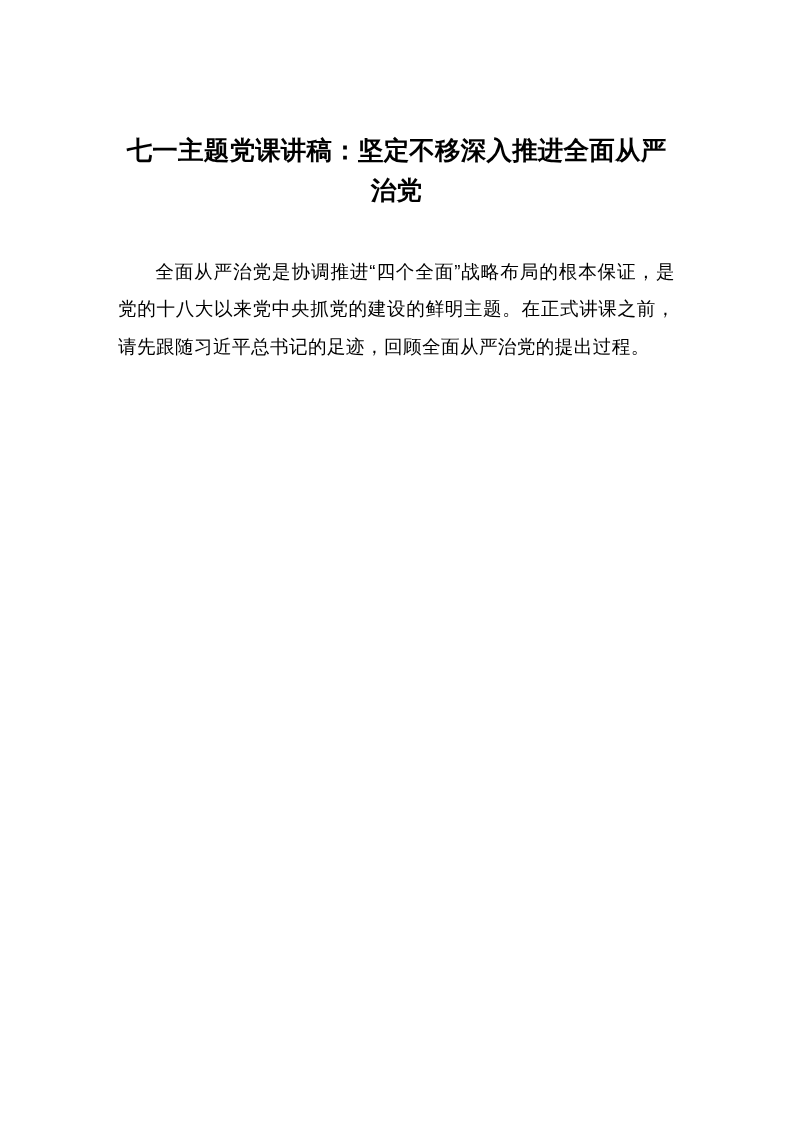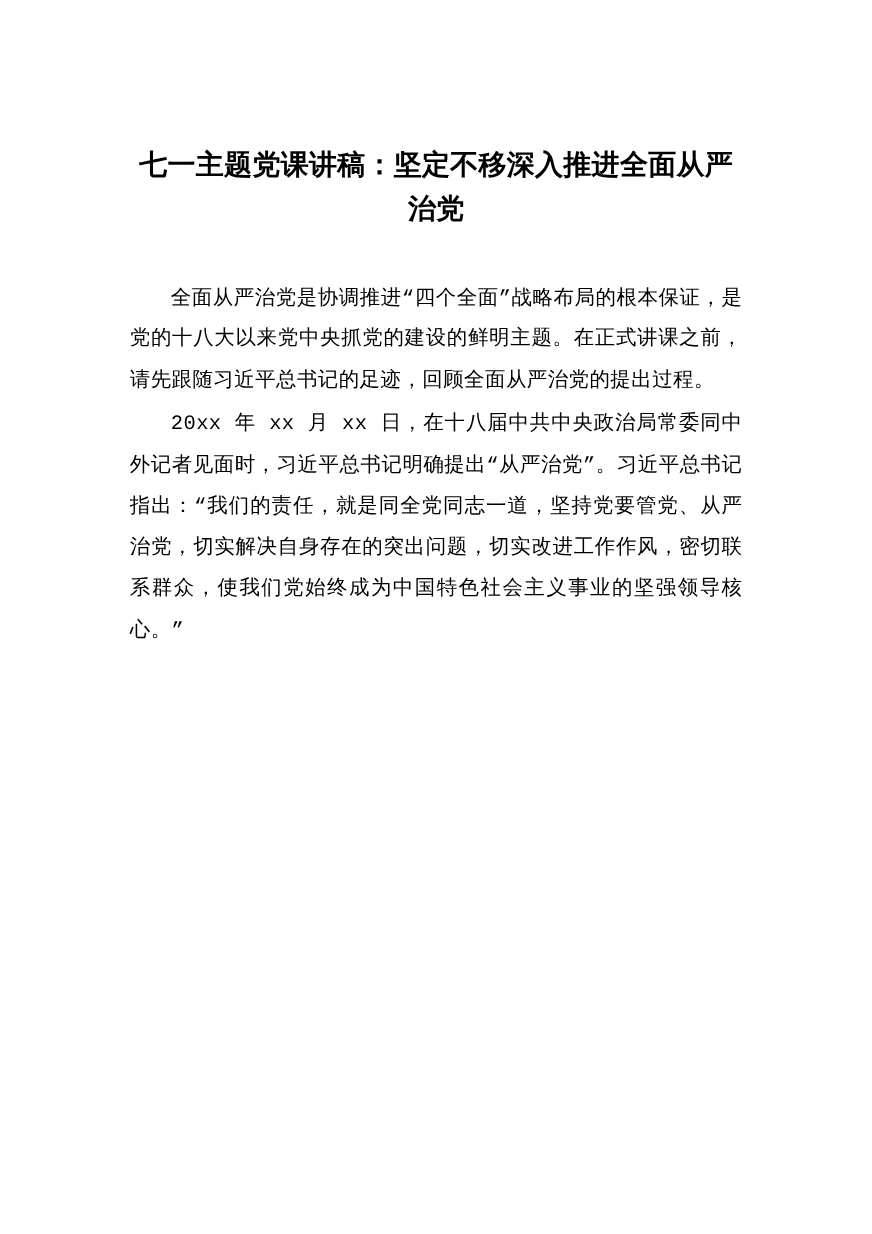--- a/index.html
+++ b/index.html
@@ -26,21 +26,21 @@
     font-family: "DejaVu Serif", "Liberation Serif", serif;
     font-weight: bold;
     font-size: 25.5px;
     line-height: 1.58;
     text-align: center;
     letter-spacing: 0.2px;
     margin: 0 0 42px 0;
     padding: 0 4px;
   }
   .body-text {
-    font-family: Liberation Mono, monospace;
+    font-family: Liberation Sans, sans-serif;
     font-size: 18.6px;
     line-height: 2.02;
     text-align: justify;
     text-justify: inter-ideograph;
     letter-spacing: 0.4px;
     margin: 0 0 2px 0;
     text-indent: 2em;
   }
   .para-block > p:last-child {
     margin-bottom: 0;
@@ -48,16 +48,15 @@
 </style>
 </head>
 <body>
 
 <div class="page">
 
   <h1 class="doc-title">七一主题党课讲稿：坚定不移深入推进全面从严治党</h1>
 
   <div class="para-block">
     <p class="body-text">全面从严治党是协调推进“四个全面”战略布局的根本保证，是党的十八大以来党中央抓党的建设的鲜明主题。在正式讲课之前，请先跟随习近平总书记的足迹，回顾全面从严治党的提出过程。</p>
-    <p class="body-text">20xx 年 xx 月 xx 日，在十八届中共中央政治局常委同中外记者见面时，习近平总书记明确提出“从严治党”。习近平总书记指出：“我们的责任，就是同全党同志一道，坚持党要管党、从严治党，切实解决自身存在的突出问题，切实改进工作作风，密切联系群众，使我们党始终成为中国特色社会主义事业的坚强领导核心。”</p>
   </div>
 
 </div>
 
 </body></html>

